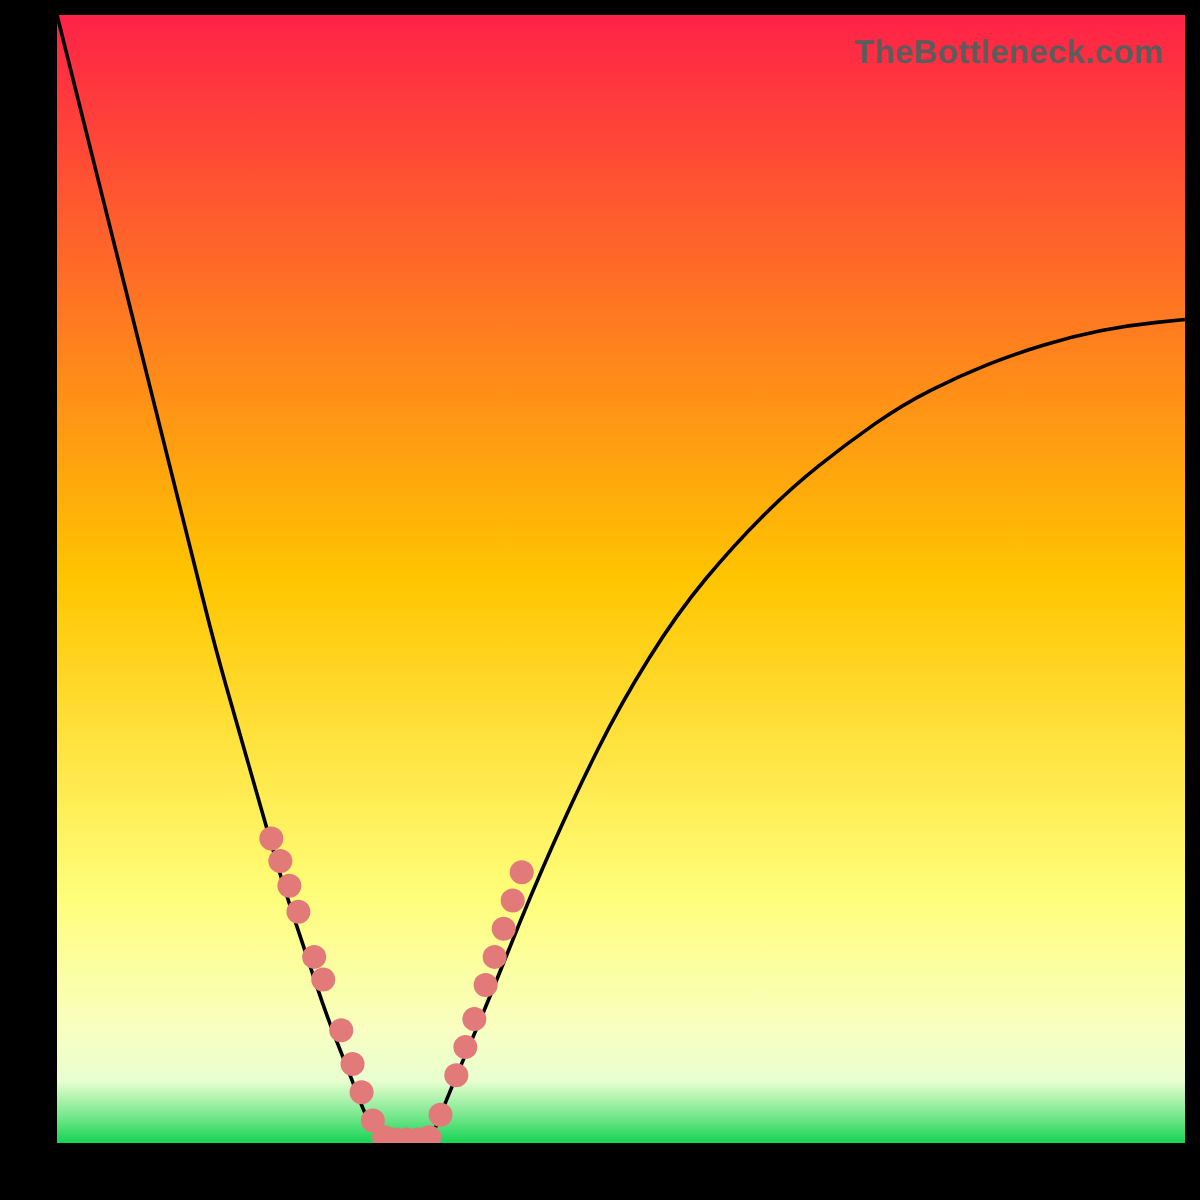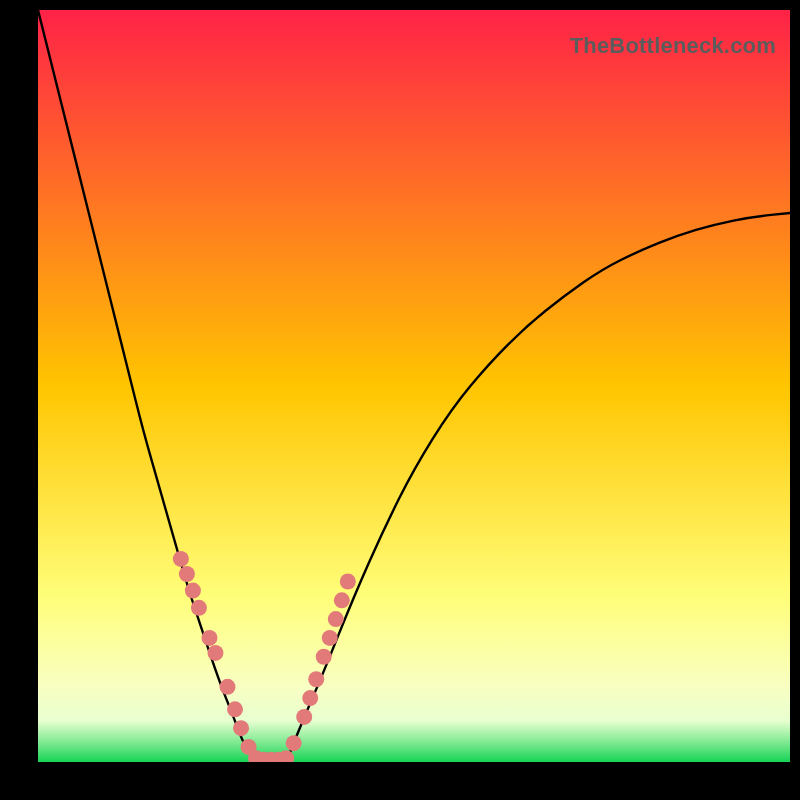--- a/index.html
+++ b/index.html
@@ -25,21 +25,20 @@
   .watermark {
     position: absolute;
     top: 12px;
     right: 14px;
     font-family: Arial, Helvetica, sans-serif;
     font-size: 22px;
     font-weight: 600;
     color: #5c5c5c;
     letter-spacing: 0.2px;
     user-select: none;
-    margin-top: 11px;
   }
   svg.curve {
     position: absolute;
     inset: 0;
   }
 </style>
 </head>
 <body>
 
 <div class="frame">

